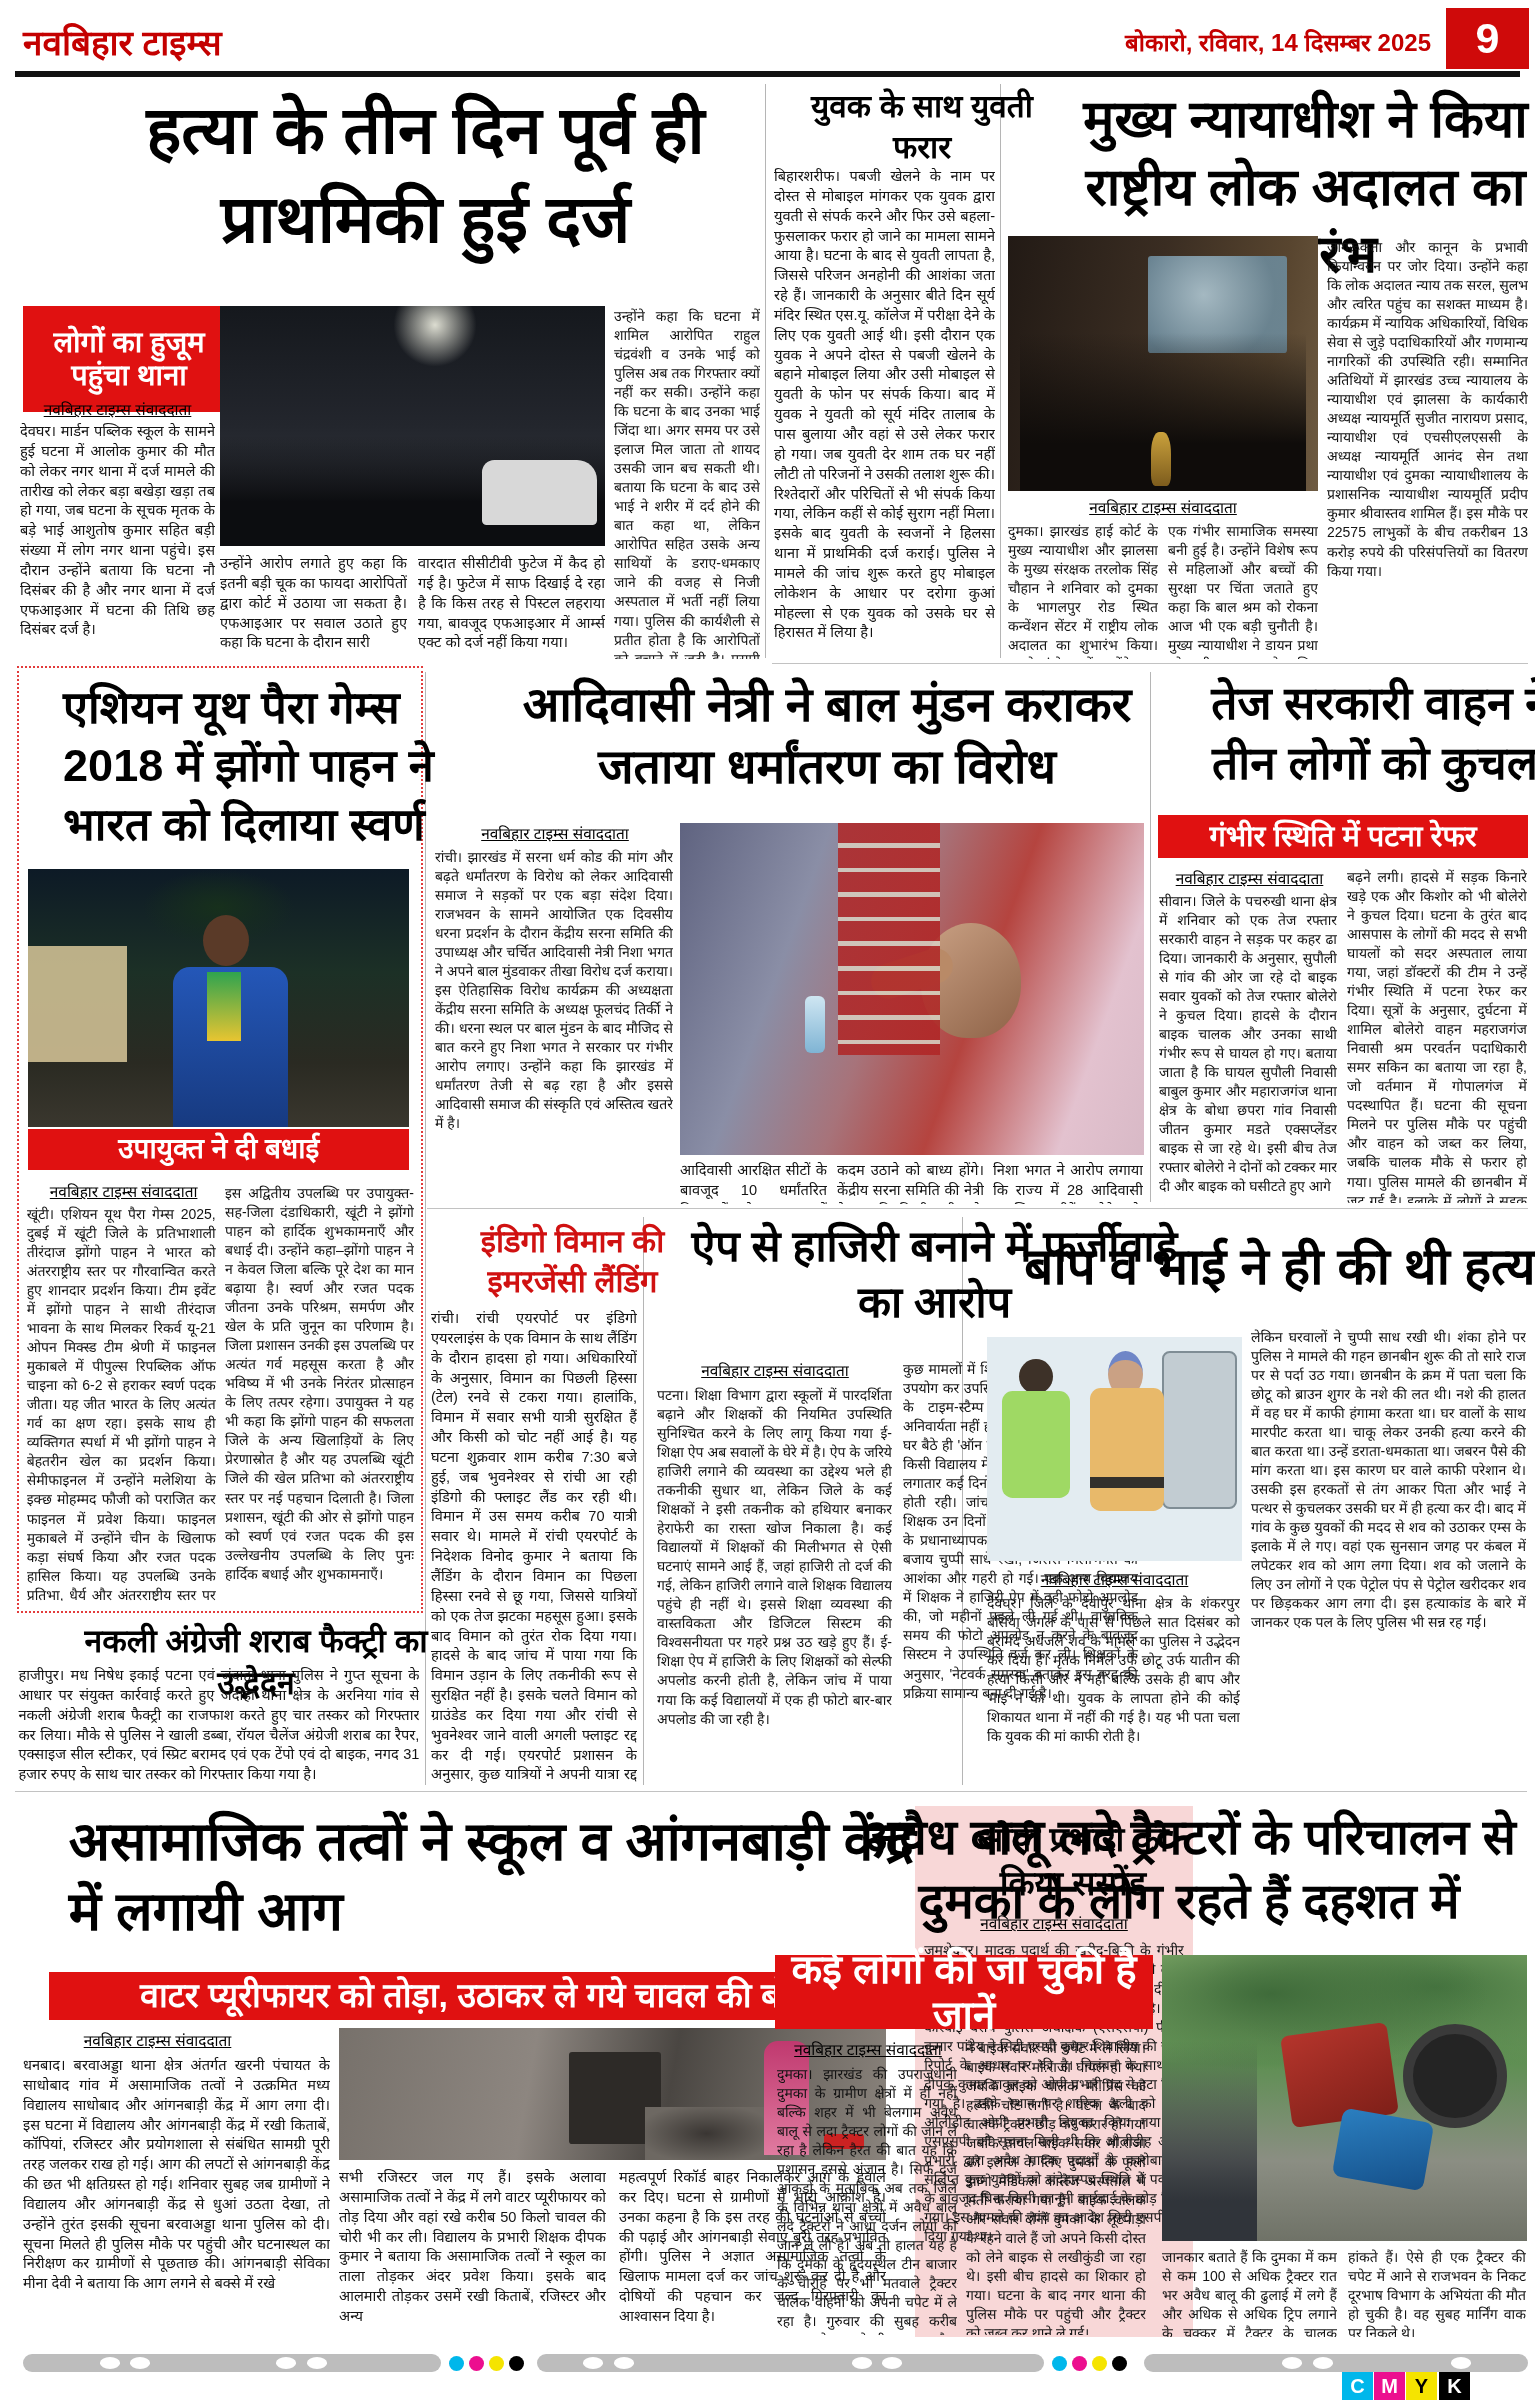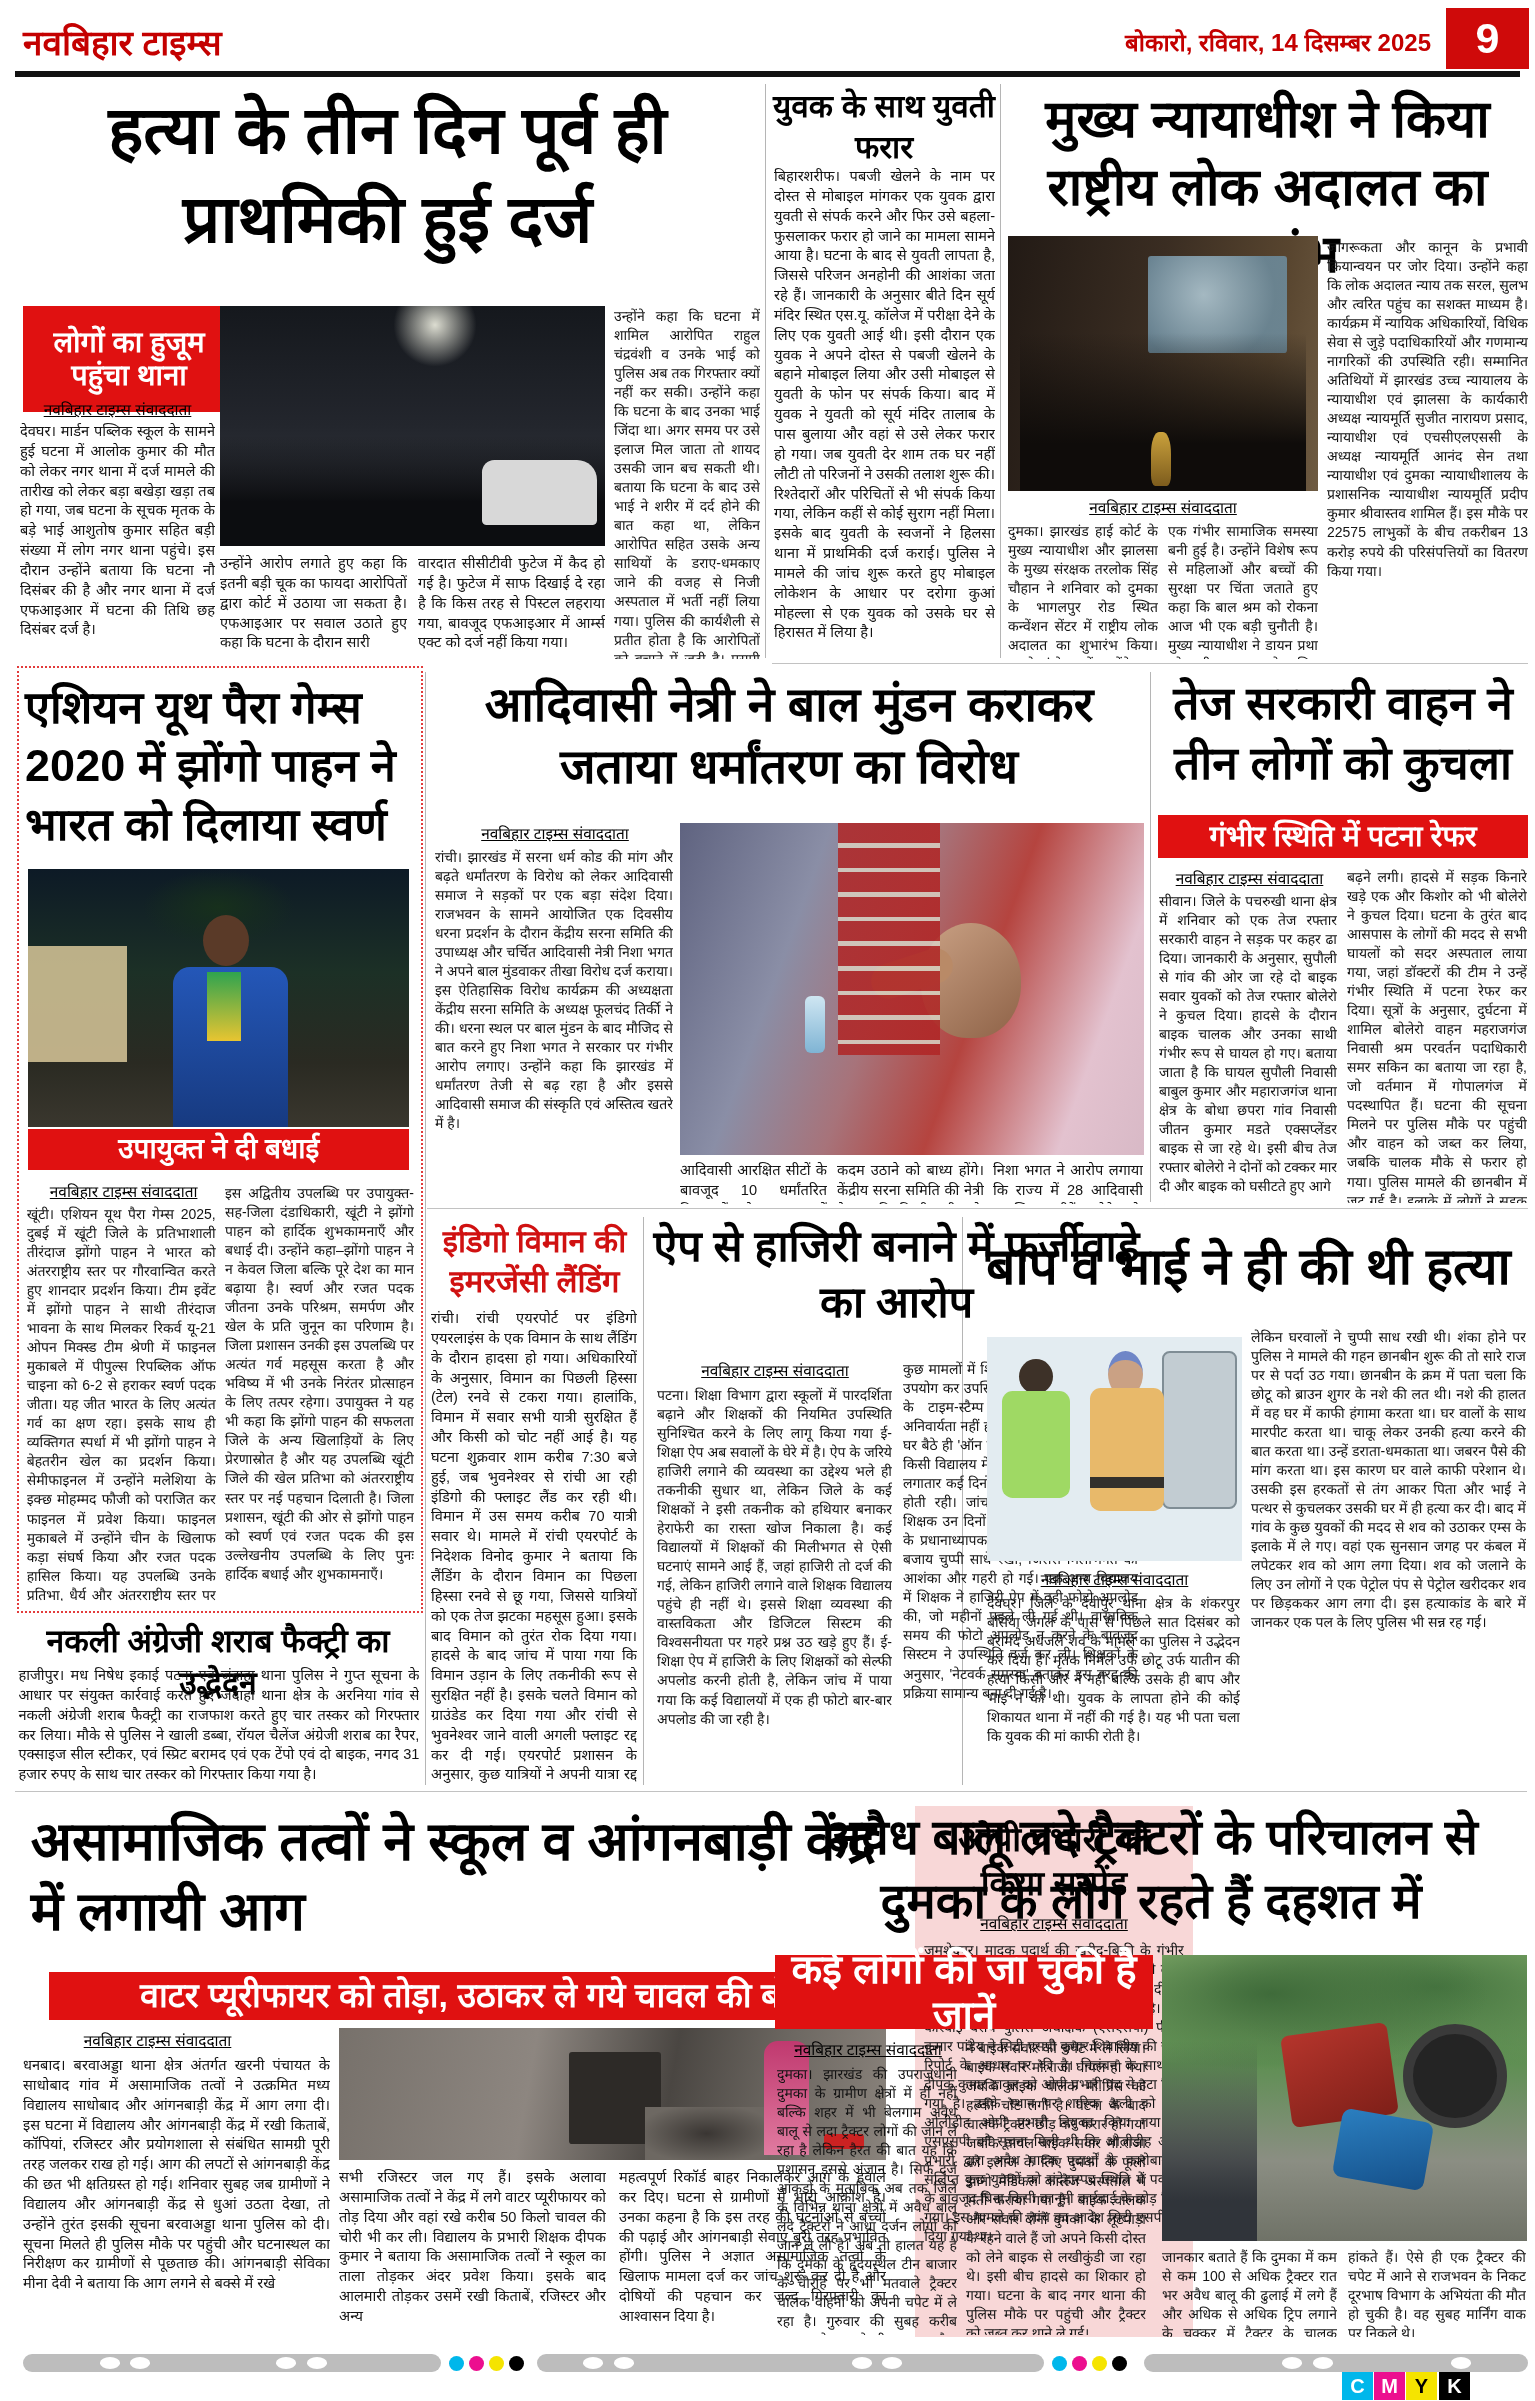--- a/index.html
+++ b/index.html
@@ -1,19 +1,19 @@
 <!DOCTYPE html>
 <html style="font-size:12.3px"><head>
 <meta charset="utf-8">
 <style>
   html,body{margin:0;padding:0;background:#e8e8e8;}
   #page{position:relative;width:1535px;height:2401px;background:#ffffff;margin:0 auto;
         font-family:"Liberation Sans",sans-serif;color:#111;overflow:hidden;}
   .abs{position:absolute;}
-  .hl{font-weight:800;color:#000;text-align:center;line-height:1.3;letter-spacing:0;}
+  .hl{font-weight:800;color:#000;text-align:center;line-height:1.3;letter-spacing:0;margin-left:38px;}
   .hl-red{color:#d01111;}
   .body{font-size:14.6px;line-height:1.36;text-align:justify;overflow:hidden;color:#131313;}
   .byline{font-weight:normal;text-decoration:underline;text-align:center;font-size:15.4px;color:#000;overflow:hidden;white-space:nowrap;}
   .strip{background:#e01111;color:#fff;font-weight:800;text-align:center;display:flex;align-items:center;justify-content:center;line-height:1.15;}
   .vrule{width:0.8px;background:#b5b5b5;}
   .hrule{height:0.8px;background:#c2c2c2;}
   .ph{overflow:hidden;}
   .dotted{border:2.3px dotted #e23b3b;}
   .pinkbox{background:#f8d7d7;}
   .mast-red{color:#c40000;font-weight:800;}
@@ -65,21 +65,21 @@
     <div style="position:absolute;left:45%;top:8%;width:45%;height:38%;background:radial-gradient(circle at 40% 40%,#bcd9e8,#6f93a8 70%);opacity:.8;border-radius:3.1px;"></div>
     <div style="position:absolute;left:4%;bottom:0;width:92%;height:62%;background:linear-gradient(180deg,rgba(0,0,0,0) 0%,#0f0c0a 70%);"></div>
     <div style="position:absolute;left:46%;bottom:4.6px;width:20px;height:54px;background:linear-gradient(180deg,#caa13c,#7d5c1d);border-radius:40% 40% 20% 20%;"></div>
   </div>
   <div class="abs body" style="left:1327px;top:238px;width:201px;height:421px;font-size:14px;">जागरूकता और कानून के प्रभावी क्रियान्वयन पर जोर दिया। उन्होंने कहा कि लोक अदालत न्याय तक सरल, सुलभ और त्वरित पहुंच का सशक्त माध्यम है। कार्यक्रम में न्यायिक अधिकारियों, विधिक सेवा से जुड़े पदाधिकारियों और गणमान्य नागरिकों की उपस्थिति रही। सम्मानित अतिथियों में झारखंड उच्च न्यायालय के न्यायाधीश एवं झालसा के कार्यकारी अध्यक्ष न्यायमूर्ति सुजीत नारायण प्रसाद, न्यायाधीश एवं एचसीएलएससी के अध्यक्ष न्यायमूर्ति आनंद सेन तथा न्यायाधीश एवं दुमका न्यायाधीशालय के प्रशासनिक न्यायाधीश न्यायमूर्ति प्रदीप कुमार श्रीवास्तव शामिल हैं। इस मौके पर 22575 लाभुकों के बीच तकरीबन 13 करोड़ रुपये की परिसंपत्तियों का वितरण किया गया।</div>
   <div class="abs byline" style="left:1008px;top:497px;width:310px;">नवबिहार टाइम्स संवाददाता</div>
   <div class="abs body" style="left:1008px;top:522px;width:150px;height:137px;font-size:14px;">दुमका। झारखंड हाई कोर्ट के मुख्य न्यायाधीश और झालसा के मुख्य संरक्षक तरलोक सिंह चौहान ने शनिवार को दुमका के भागलपुर रोड स्थित कन्वेंशन सेंटर में राष्ट्रीय लोक अदालत का शुभारंभ किया। अपने संबोधन में उन्होंने कहा कि संताल परगना क्षेत्र में मानव तस्करी</div>
   <div class="abs body" style="left:1168px;top:522px;width:150px;height:137px;font-size:14px;">एक गंभीर सामाजिक समस्या बनी हुई है। उन्होंने विशेष रूप से महिलाओं और बच्चों की सुरक्षा पर चिंता जताते हुए कहा कि बाल श्रम को रोकना आज भी एक बड़ी चुनौती है। मुख्य न्यायाधीश ने डायन प्रथा को भी समाज के लिए अभिशाप बताते हुए इसके उन्मूलन के लिए</div>
 
   <div class="abs dotted" style="left:17px;top:666px;width:402px;height:943px;">
-    <div class="abs hl" style="left:6.1px;top:10.7px;width:390px;font-size:45px;text-align:left;">एशियन यूथ पैरा गेम्स 2020 में झोंगो पाहन ने भारत को दिलाया स्वर्ण</div>
+    <div class="abs hl" style="left:6.1px;top:10.7px;width:390px;font-size:45px;text-align:left;">एशियन यूथ पैरा गेम्स 2018 में झोंगो पाहन ने भारत को दिलाया स्वर्ण</div>
     <div class="abs ph" style="left:9.2px;top:201px;width:381px;height:258px;background:linear-gradient(180deg,#0d1a26 0%,#1c3026 40%,#2a2a22 75%,#3a372e 100%);">
       <div style="position:absolute;left:30%;top:0;width:40%;height:30%;background:radial-gradient(ellipse at center,#17301c,rgba(23,48,28,0) 70%);"></div>
       <div style="position:absolute;left:0;top:30%;width:26%;height:45%;background:#d9c89a;opacity:.85;"></div>
       <div style="position:absolute;left:46%;top:18%;width:46px;height:51px;border-radius:50%;background:#5a3a28;"></div>
       <div style="position:absolute;left:38%;top:38%;width:115px;height:62%;background:linear-gradient(180deg,#2457b8,#173a80);border-radius:17px 17px 0 0;"></div>
       <div style="position:absolute;left:47%;top:40%;width:34px;height:69px;background:linear-gradient(180deg,#2fa34f,#e8c531);"></div>
     </div>
     <div class="abs strip" style="left:9.2px;top:461px;width:381px;height:41px;font-size:28px;">
       <span>उपायुक्त ने दी बधाई</span>
     </div>

